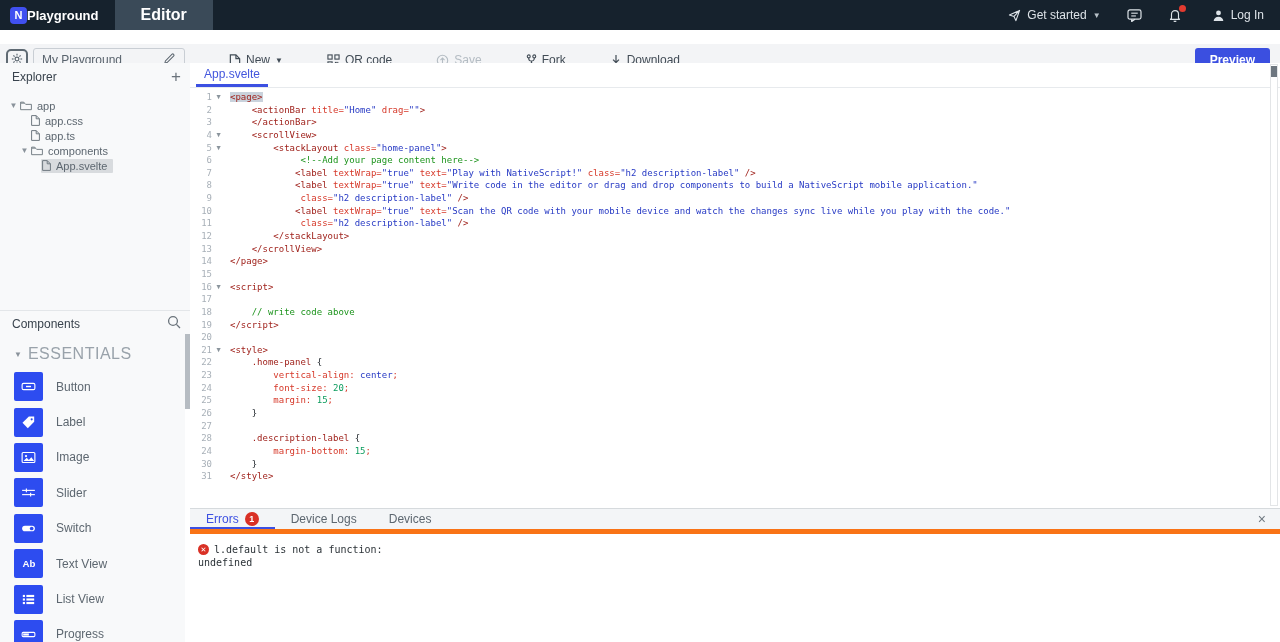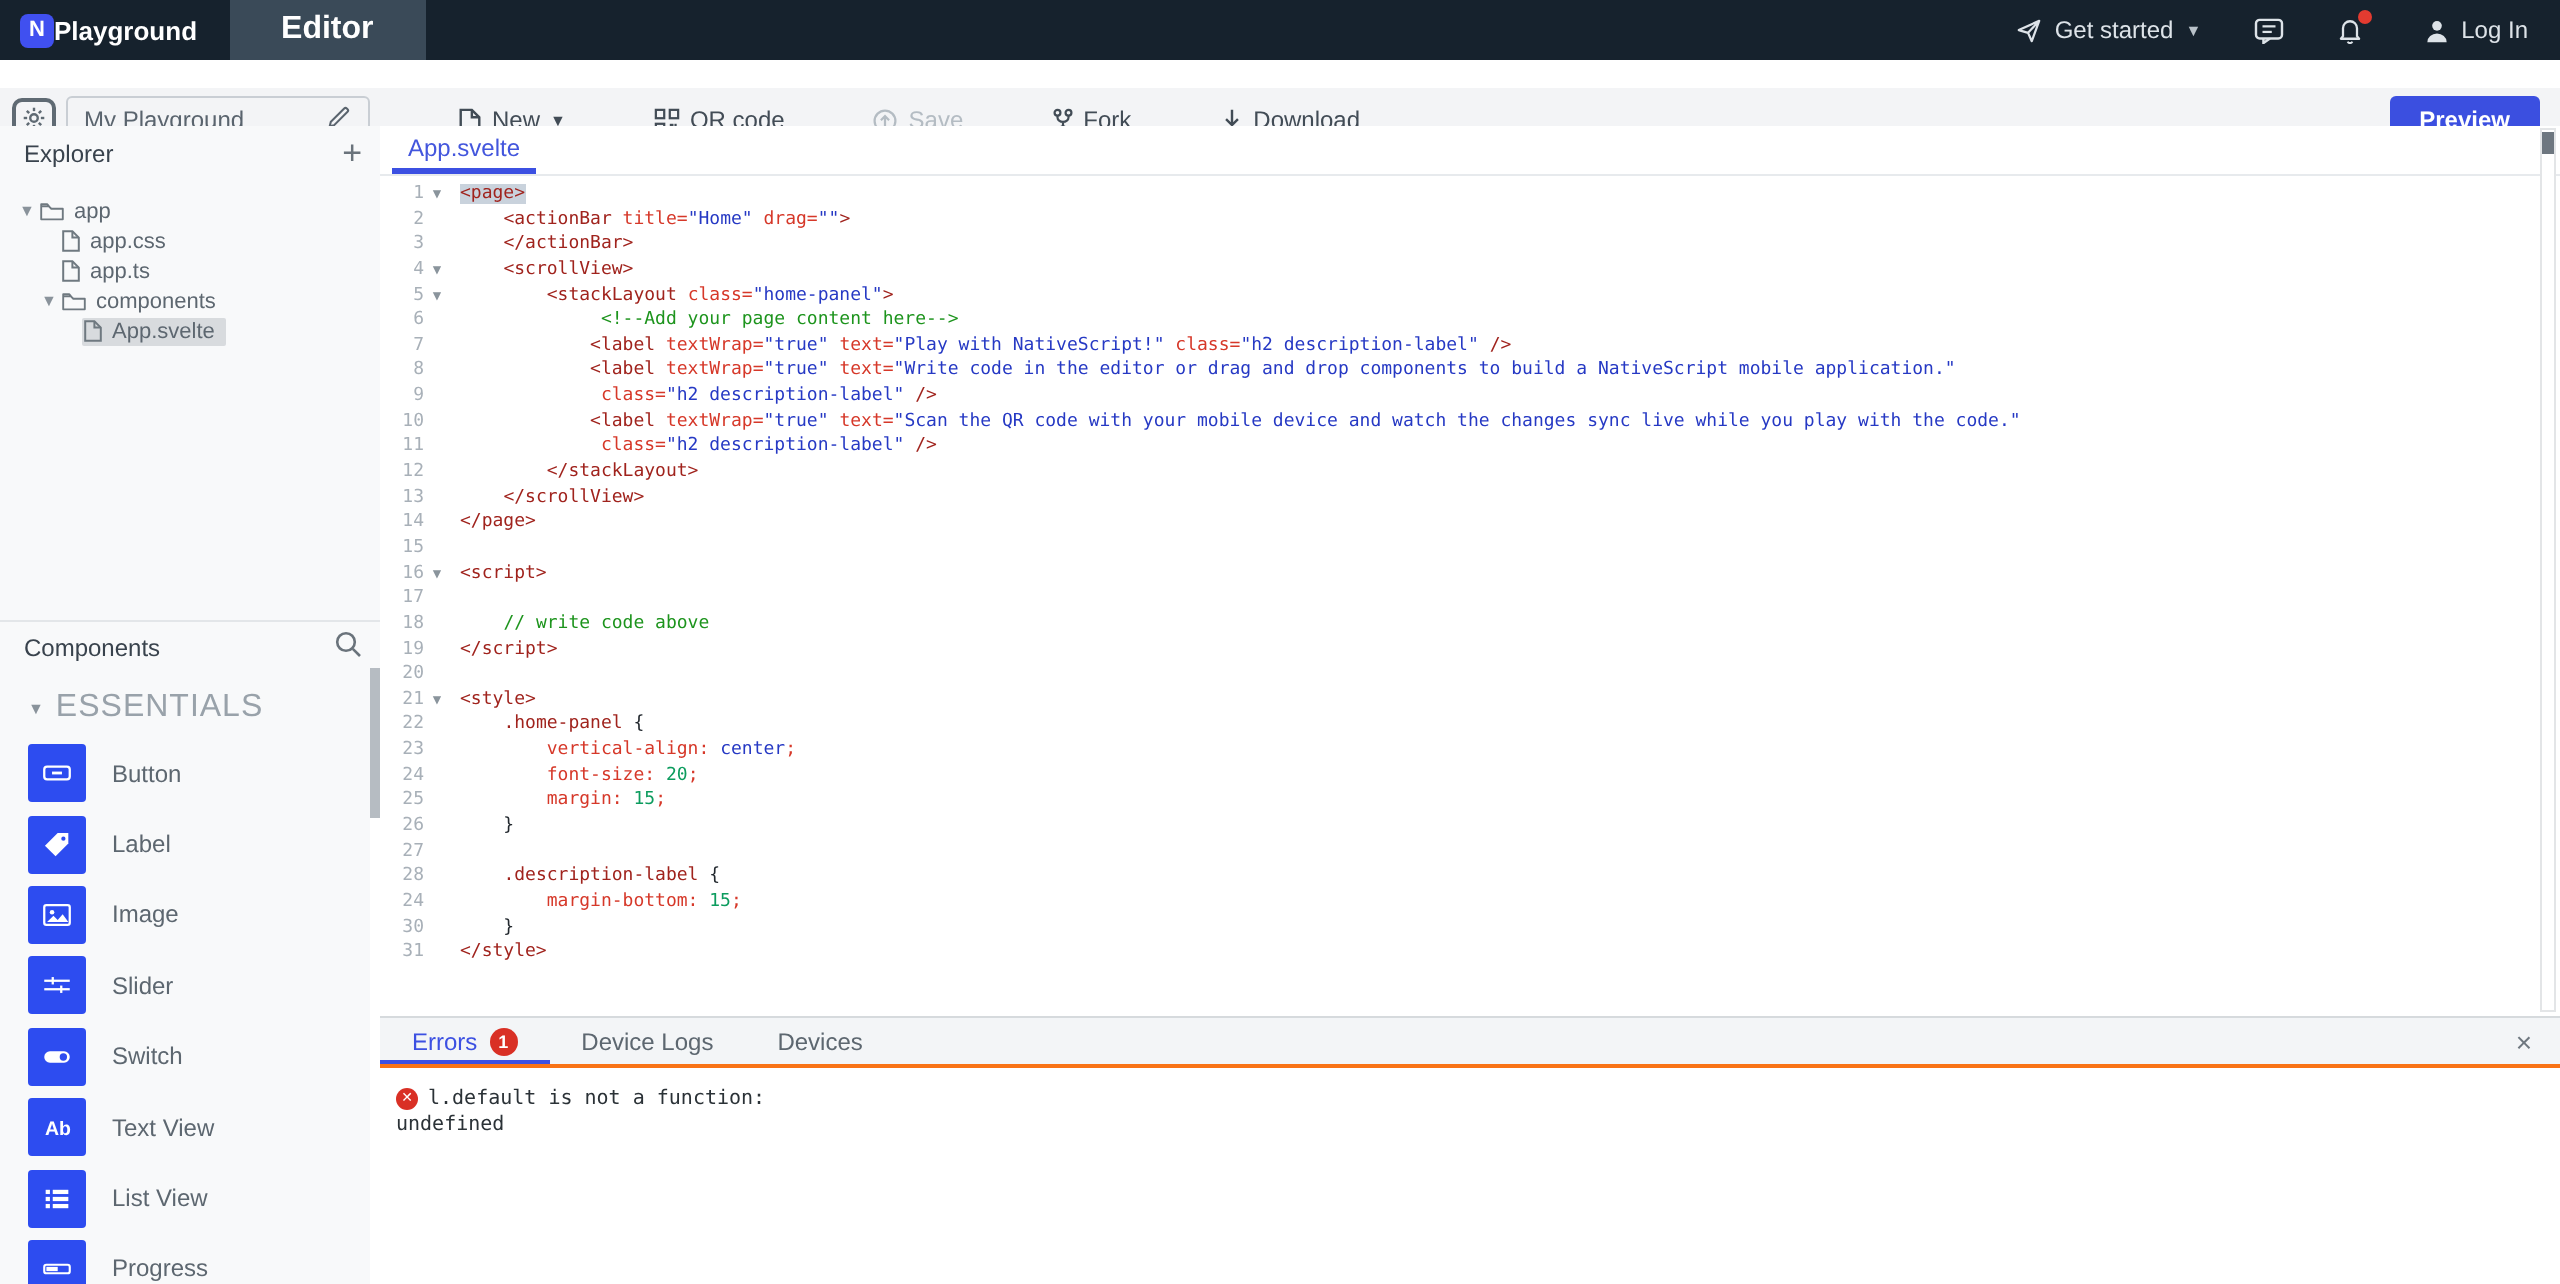--- a/index.html
+++ b/index.html
@@ -69,21 +69,21 @@
   .tk-s { color:#2639c4; }
   .tk-c { color:#1d941d; }
   .tk-n { color:#0c9c5e; }
   .tk-p { color:#22282e; }
   .sel { background:#c9d2dc; }
   #editor-scrollbar { position:absolute; top:1px; right:2px; bottom:2px; width:8px; border:1px solid #e3e5e7; background:#fff; }
   #editor-thumb { width:6px; height:11px; background:#6e7780; margin:1px auto 0; }
 
   
   #bottompanel { position:absolute; left:190px; right:0; bottom:0; height:134px; background:#fff; border-top:1px solid #d6dadd; }
-  #bottom-tabs { height:25px; background:#f3f5f7; border-bottom:2px solid #f97316; display:flex; align-items:stretch; }
+  #bottom-tabs { height:25px; background:#f3f5f7; border-bottom:5px solid #f97316; display:flex; align-items:stretch; }
   .btab { display:flex; align-items:center; padding:0 16px; font-size:12px; color:#5d6770; gap:6px; }
   .btab.active { color:#3c50e2; box-shadow:inset 0 -2px 0 #3c50e2; }
   .badge { min-width:14px; height:14px; border-radius:7px; background:#d93025; color:#fff; font-size:9px; font-weight:bold; display:flex; align-items:center; justify-content:center; padding:0 3px; }
   #bottom-close { margin-left:auto; align-self:center; margin-right:14px; color:#6f7880; font-size:14px; background:none; border:none; line-height:1; }
   #error-content { padding:9px 0 0 8px; font-family:"DejaVu Sans Mono",monospace; font-size:10px; color:#2b3237; line-height:13px; }
   #error-line1 { display:flex; align-items:center; gap:5px; }
   #error-icon { width:11px; height:11px; border-radius:50%; background:#d93025; color:#fff; font-size:7px; display:flex; align-items:center; justify-content:center; flex:none; font-family:"Liberation Sans",sans-serif; }
 </style>
 </head>
 <body>

